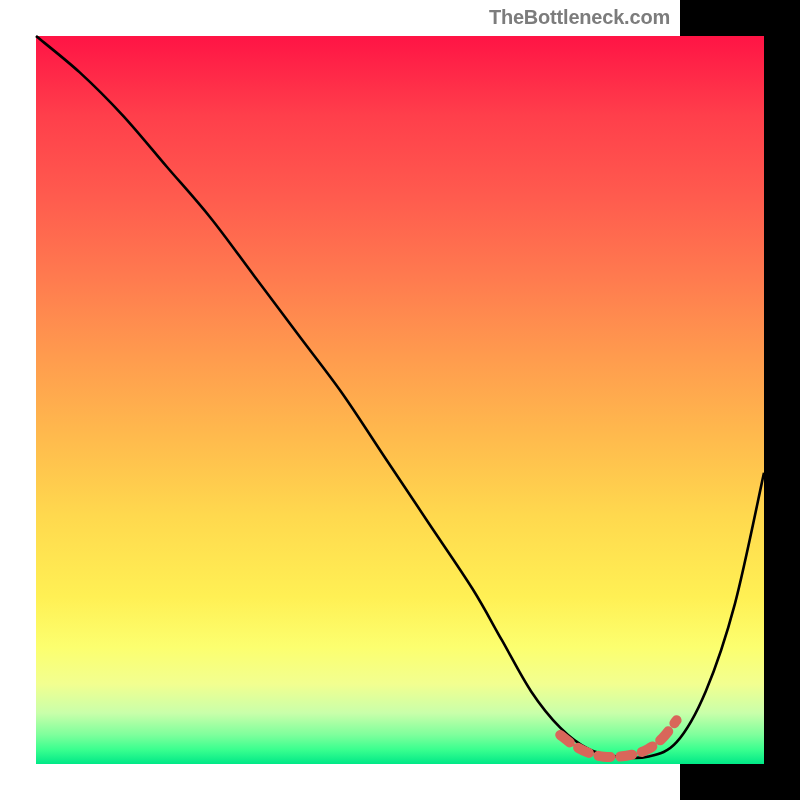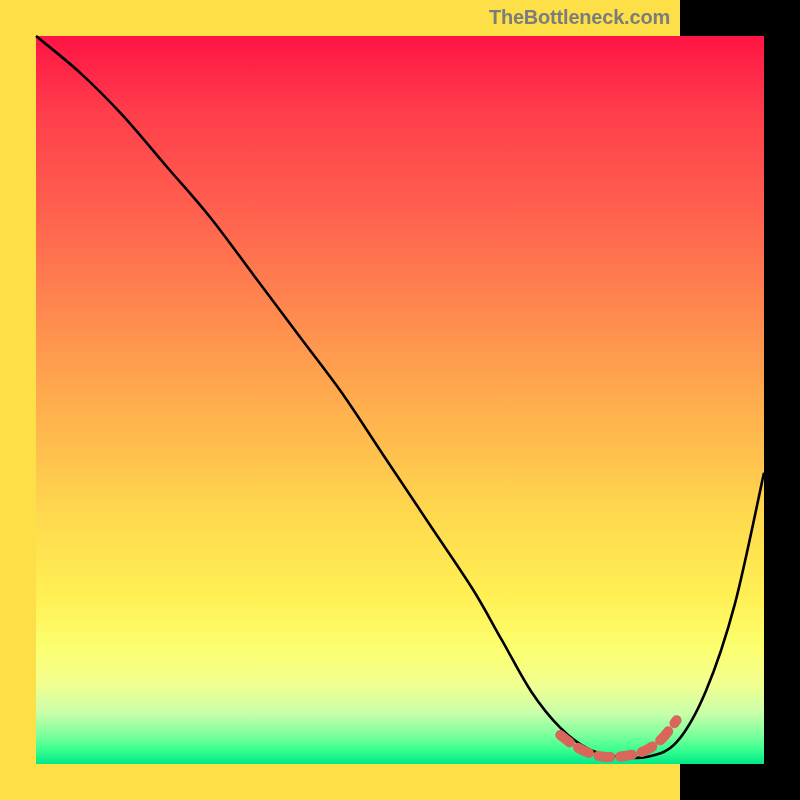--- a/index.html
+++ b/index.html
@@ -8,21 +8,21 @@
     width: 800px;
     height: 800px;
     background: #000;
     overflow: hidden;
     font-family: Arial, Helvetica, sans-serif;
   }
   .wrap {
     position: relative;
     width: 680px;
     height: 800px;
-    background: #fde047;
+    background: #ffffff;
   }
   .plot-area {
     position: absolute;
     left: 36px;
     top: 36px;
     width: 728px;
     height: 728px;
     
     background: linear-gradient(
       to bottom,

